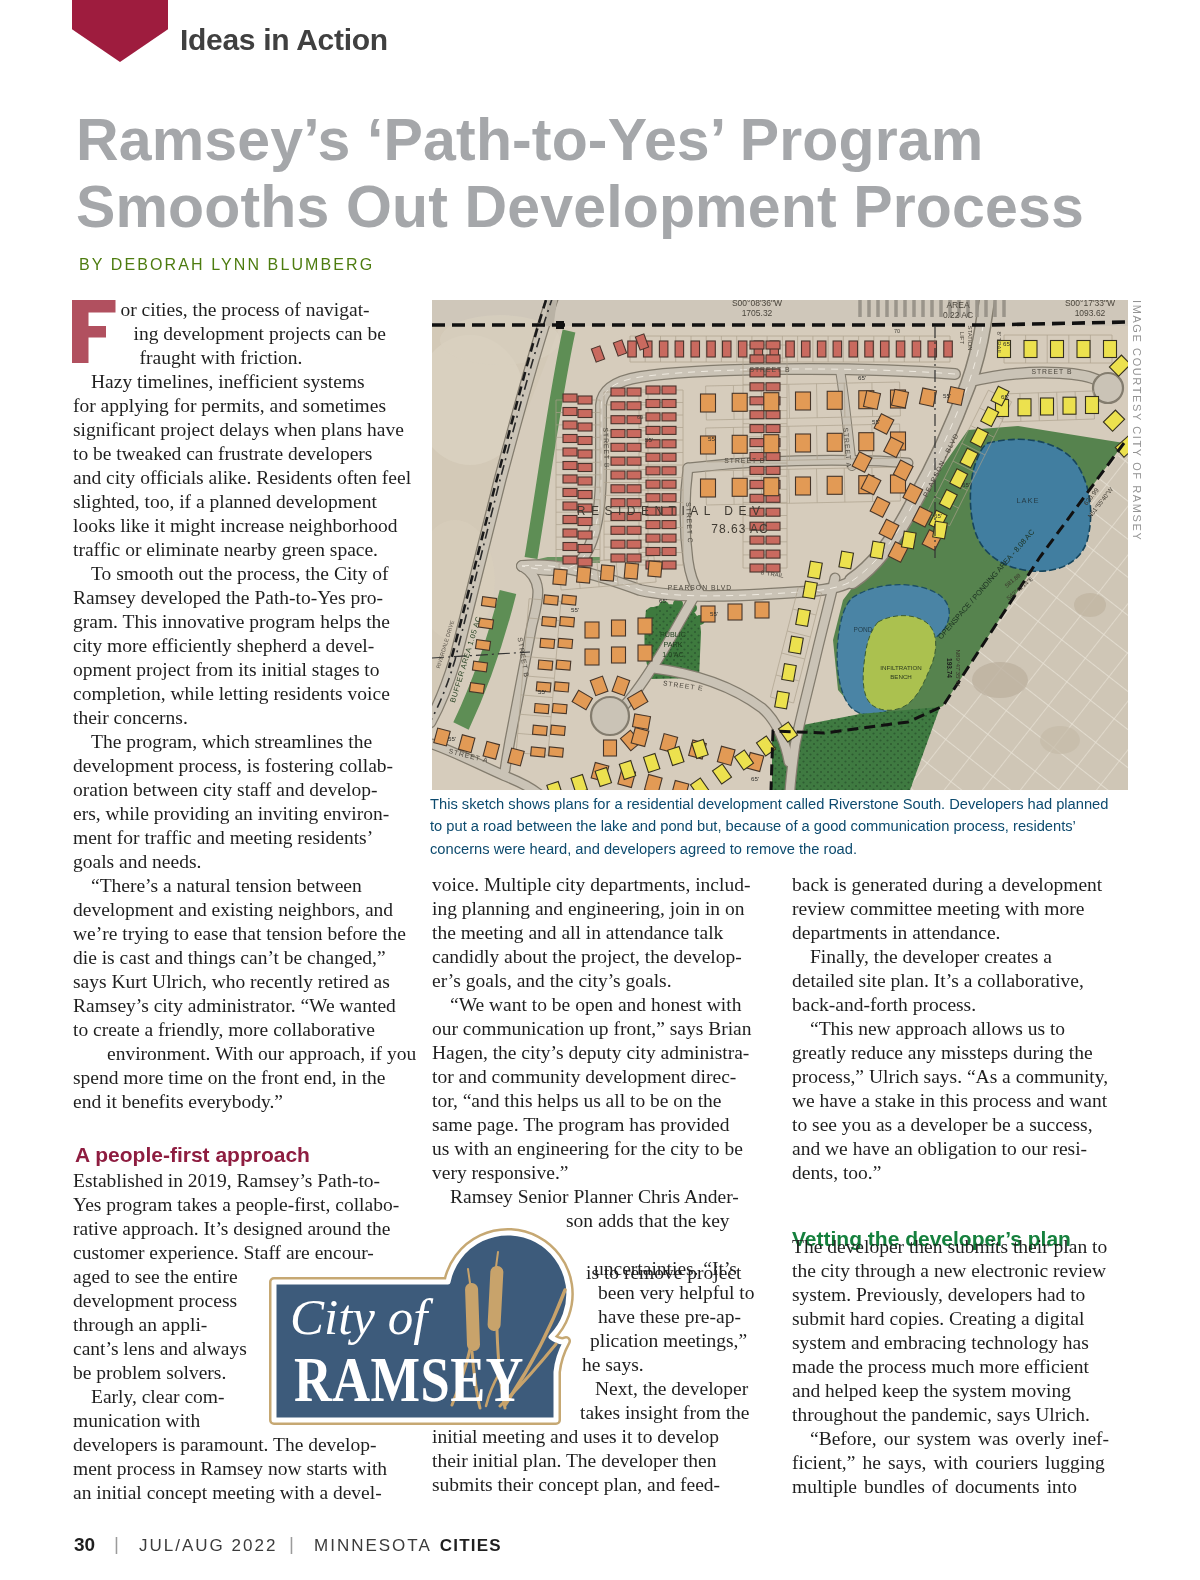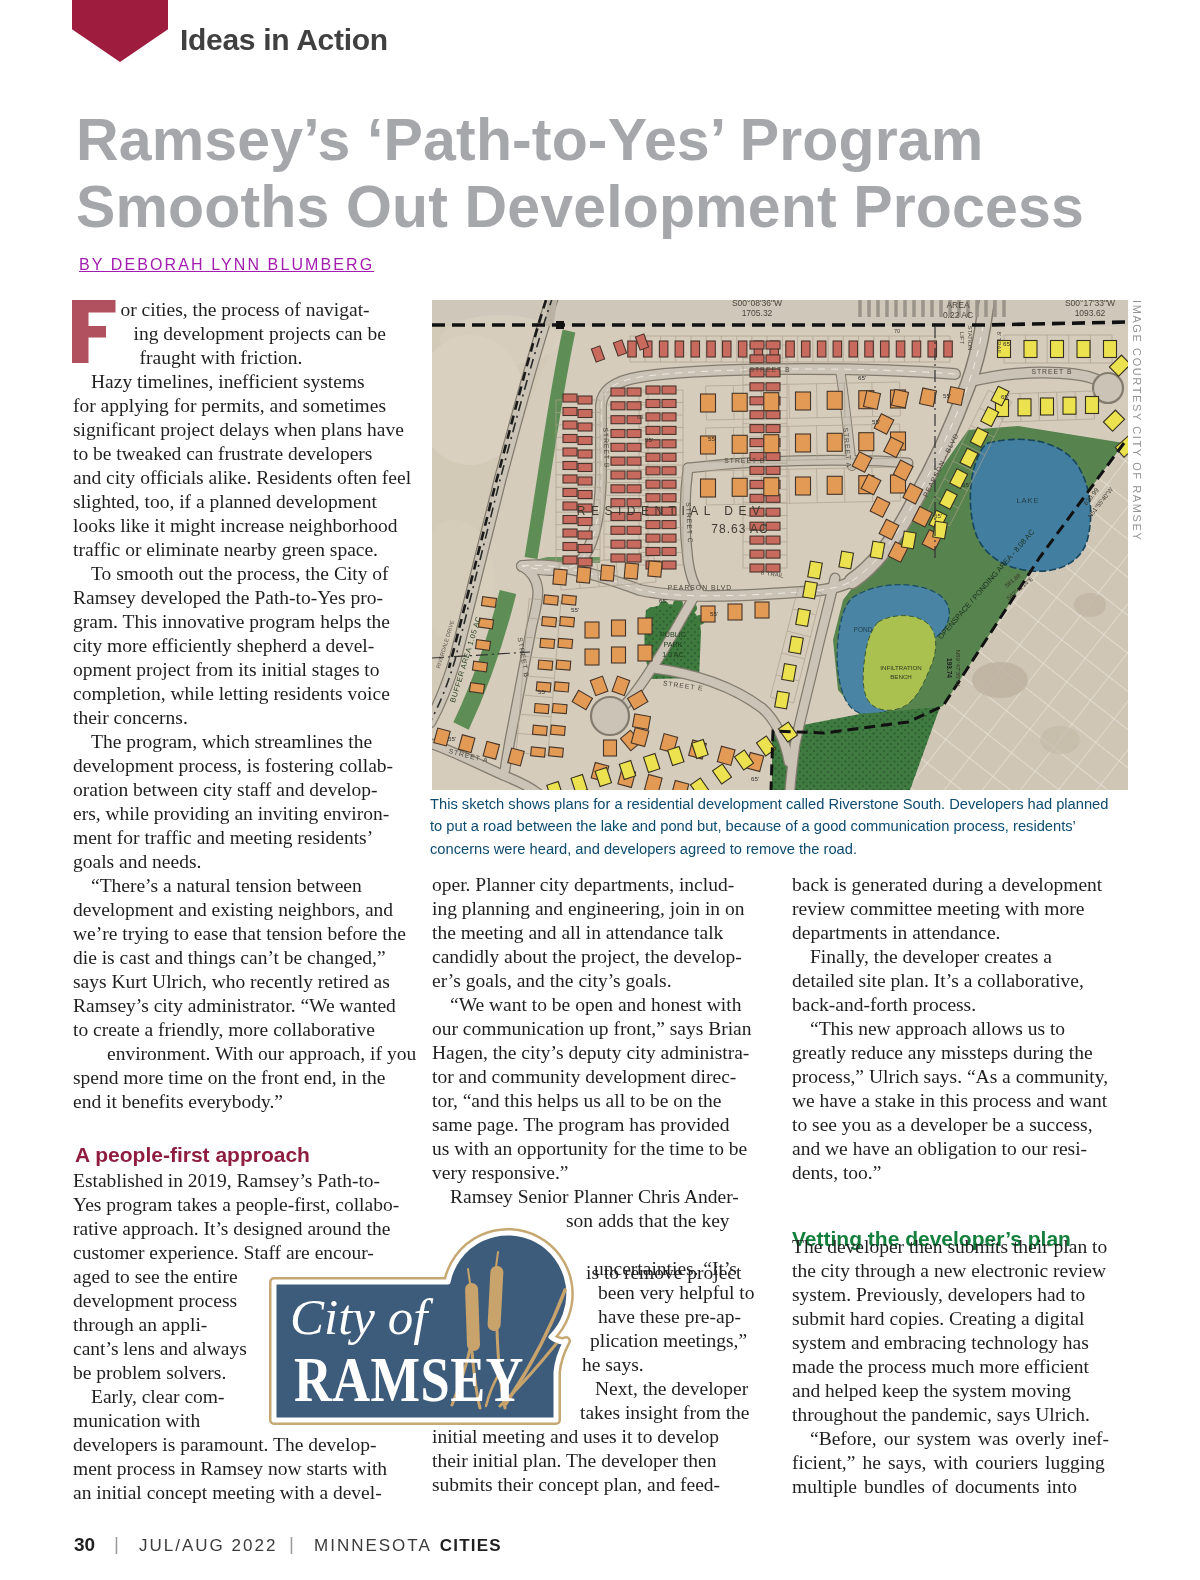--- a/index.html
+++ b/index.html
@@ -6,21 +6,21 @@
 .ind{display:inline-block;width:18px;}
 .sans{font-family:"Liberation Sans",sans-serif;}
 </style></head><body>
 
 <div style="position:absolute;left:72px;top:0;width:96px;height:62px;background:#9e1c3e;clip-path:polygon(0 0,100% 0,100% 47%,50% 100%,0 47%)"></div>
 
 <div class="sans" style="position:absolute;left:180px;top:23px;font-size:30px;font-weight:bold;color:#404040;letter-spacing:-0.3px;">Ideas in Action</div>
 
 <div class="sans" style="position:absolute;left:76px;top:107px;font-size:59px;line-height:66.5px;font-weight:bold;color:#a5a7aa;letter-spacing:0.15px;">Ramsey’s ‘Path-to-Yes’ Program<br>Smooths Out Development Process</div>
 
-<div class="sans" style="position:absolute;left:79px;top:256px;font-size:16px;letter-spacing:2.1px;color:#a21caf;text-decoration:underline;">BY DEBORAH LYNN BLUMBERG</div>
+<div class="sans" style="position:absolute;left:79px;top:256px;font-size:16px;letter-spacing:2.1px;color:#4d7c0f;">BY DEBORAH LYNN BLUMBERG</div>
 
 <svg width="46" height="64" viewBox="0 0 46 64" style="position:absolute;left:72px;top:300px">
     <g fill="#b1505f">
       <rect x="0" y="0" width="16.5" height="63"></rect>
       <rect x="0" y="0" width="43.5" height="12.5"></rect>
       <rect x="0" y="26" width="34" height="11.5"></rect>
     </g>
   </svg>
 
 <div class="bl" style="left:120.5px;top:298.4px;">or cities, the process of navigat-</div>
@@ -67,32 +67,32 @@
 <div class="bl" style="left:73px;top:1288.9px;">development process</div>
 <div class="bl" style="left:73px;top:1312.9px;">through an appli-</div>
 <div class="bl" style="left:73px;top:1336.9px;">cant’s lens and always</div>
 <div class="bl" style="left:73px;top:1360.9px;">be problem solvers.</div>
 <div class="bl" style="left:73px;top:1384.9px;"><span class="ind"></span>Early, clear com-</div>
 <div class="bl" style="left:73px;top:1408.9px;">munication with</div>
 <div class="bl" style="left:73px;top:1432.9px;">developers is paramount. The develop-</div>
 <div class="bl" style="left:73px;top:1456.9px;">ment process in Ramsey now starts with</div>
 <div class="bl" style="left:73px;top:1480.9px;">an initial concept meeting with a devel-</div>
 
-<div class="bl" style="left:432px;top:873.4px;">oper. Planner city departments, includ-</div>
+<div class="bl" style="left:432px;top:873.4px;">voice. Multiple city departments, includ-</div>
 <div class="bl" style="left:432px;top:897.4px;">ing planning and engineering, join in on</div>
 <div class="bl" style="left:432px;top:921.4px;">the meeting and all in attendance talk</div>
 <div class="bl" style="left:432px;top:945.4px;">candidly about the project, the develop-</div>
 <div class="bl" style="left:432px;top:969.4px;">er’s goals, and the city’s goals.</div>
 <div class="bl" style="left:432px;top:993.4px;"><span class="ind"></span>“We want to be open and honest with</div>
 <div class="bl" style="left:432px;top:1017.4px;">our communication up front,” says Brian</div>
 <div class="bl" style="left:432px;top:1041.4px;">Hagen, the city’s deputy city administra-</div>
 <div class="bl" style="left:432px;top:1065.4px;">tor and community development direc-</div>
 <div class="bl" style="left:432px;top:1089.4px;">tor, “and this helps us all to be on the</div>
 <div class="bl" style="left:432px;top:1113.4px;">same page. The program has provided</div>
-<div class="bl" style="left:432px;top:1137.4px;">us with an opportunity for the time to be</div>
+<div class="bl" style="left:432px;top:1137.4px;">us with an engineering for the city to be</div>
 <div class="bl" style="left:432px;top:1161.4px;">very responsive.”</div>
 <div class="bl" style="left:432px;top:1185.4px;"><span class="ind"></span>Ramsey Senior Planner Chris Ander-</div>
 <div class="bl" style="left:566px;top:1209.4px;">son adds that the key</div>
 <div class="bl" style="left:586px;top:1261px;">is to remove project</div>
 <div class="bl" style="left:594px;top:1257.4px;">uncertainties. “It’s</div>
 <div class="bl" style="left:598px;top:1281.4px;">been very helpful to</div>
 <div class="bl" style="left:598px;top:1305.4px;">have these pre-ap-</div>
 <div class="bl" style="left:590px;top:1329.4px;">plication meetings,”</div>
 <div class="bl" style="left:582px;top:1353.4px;">he says.</div>
 <div class="bl" style="left:595px;top:1377.4px;">Next, the developer</div>

